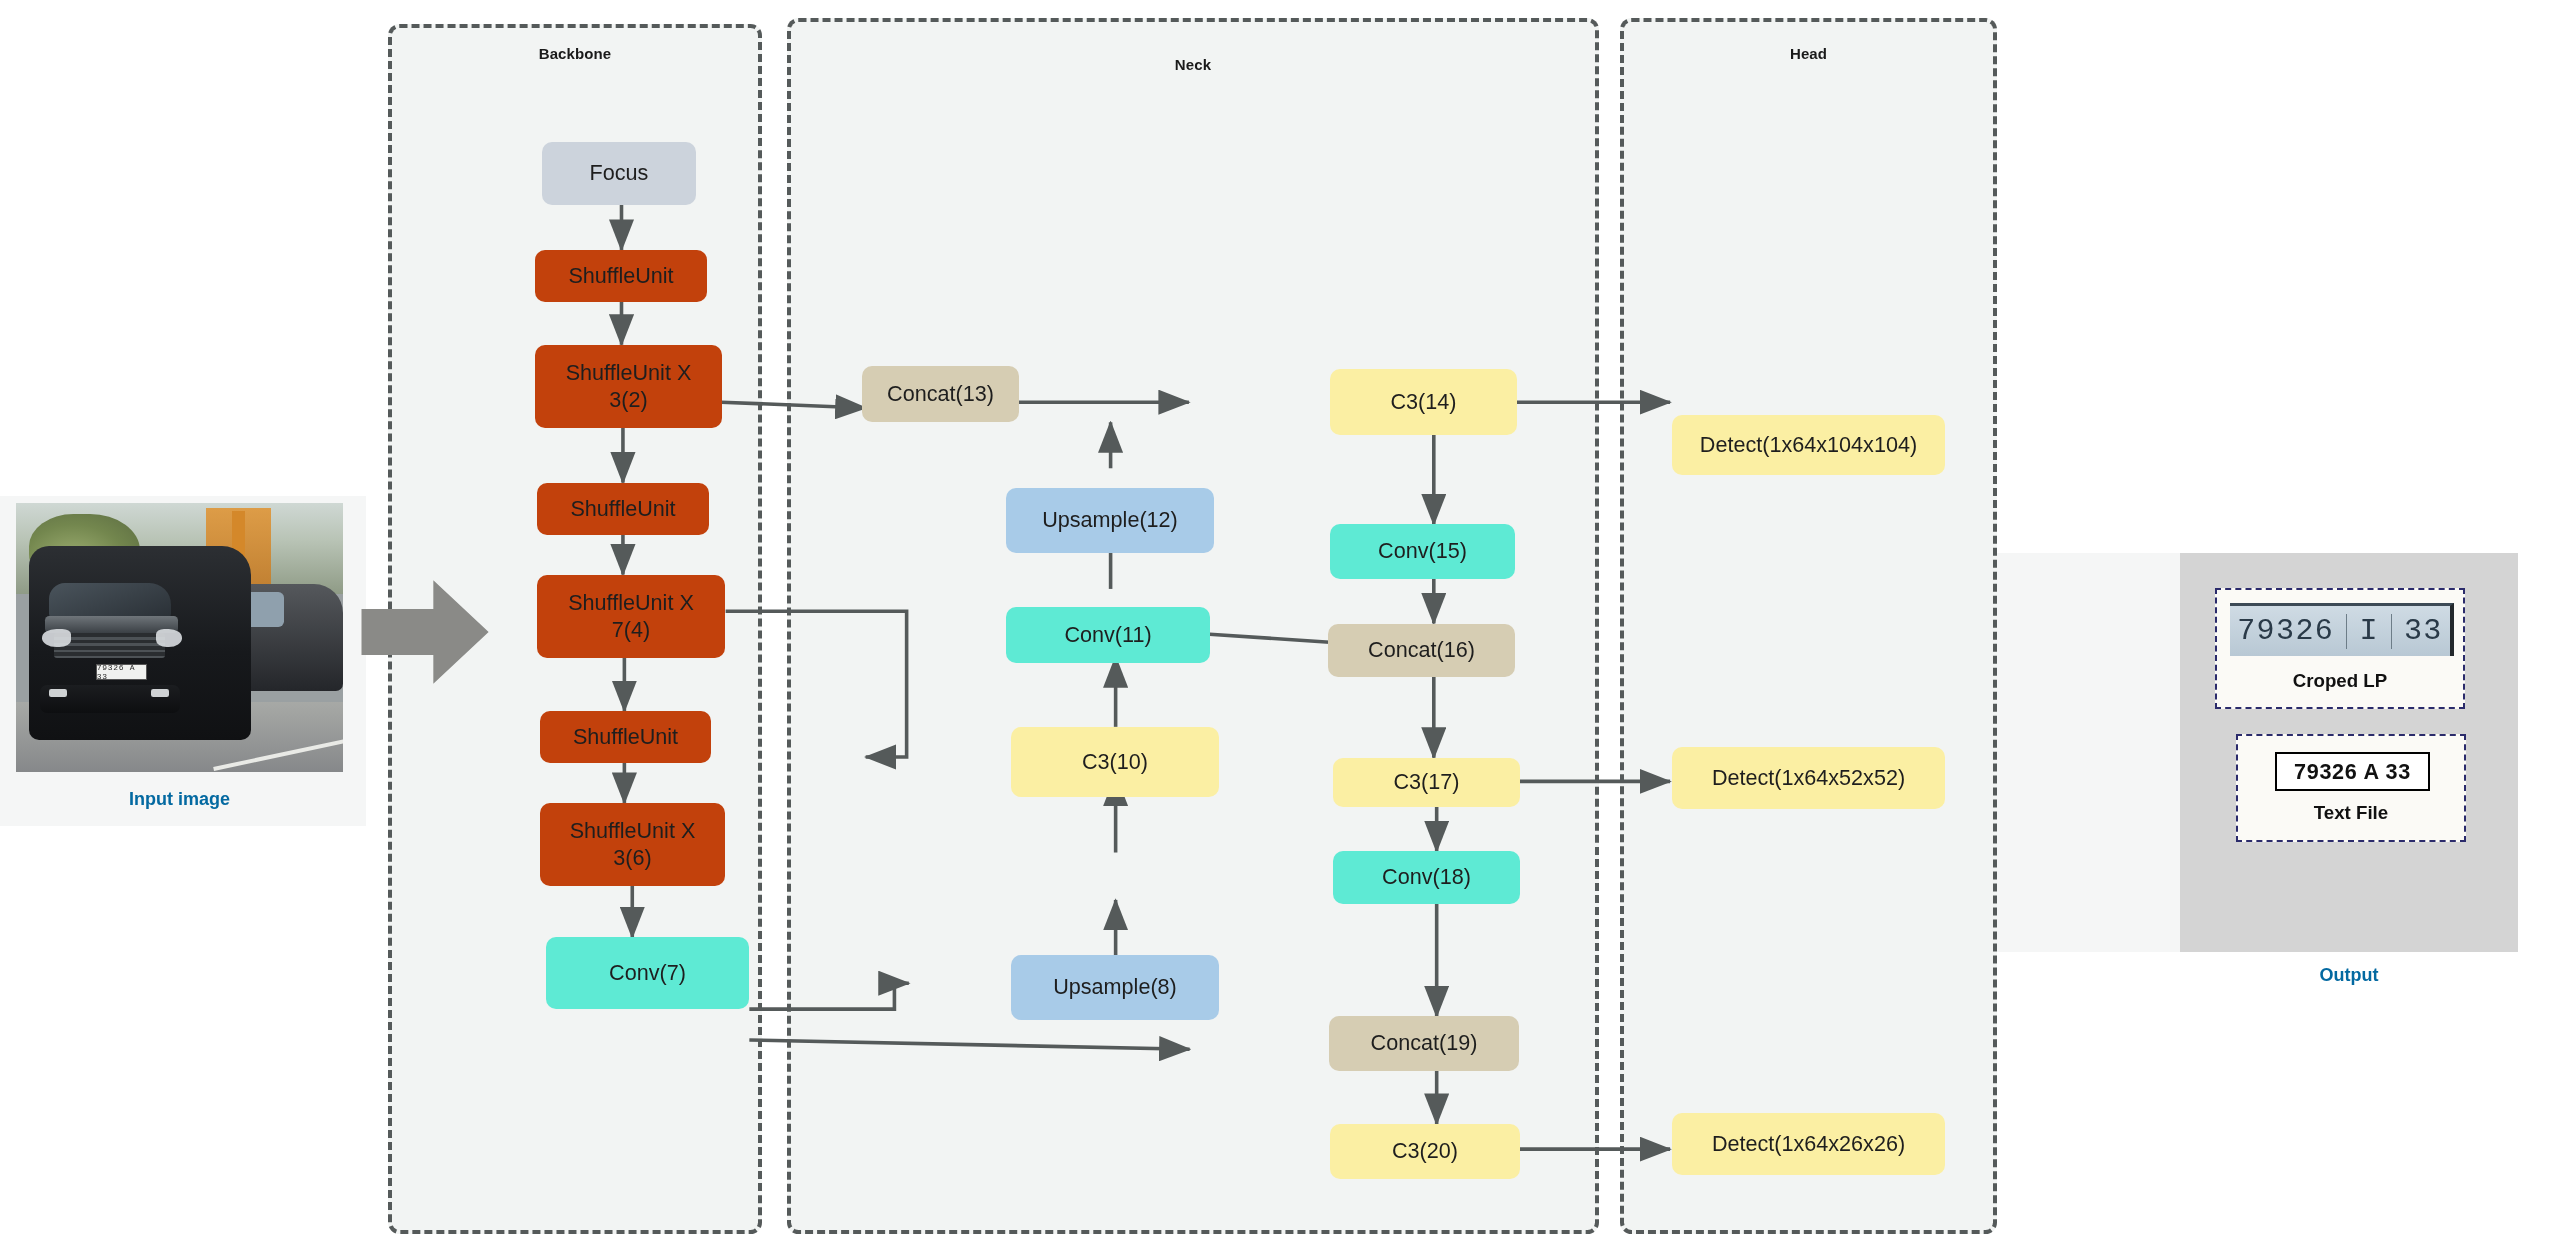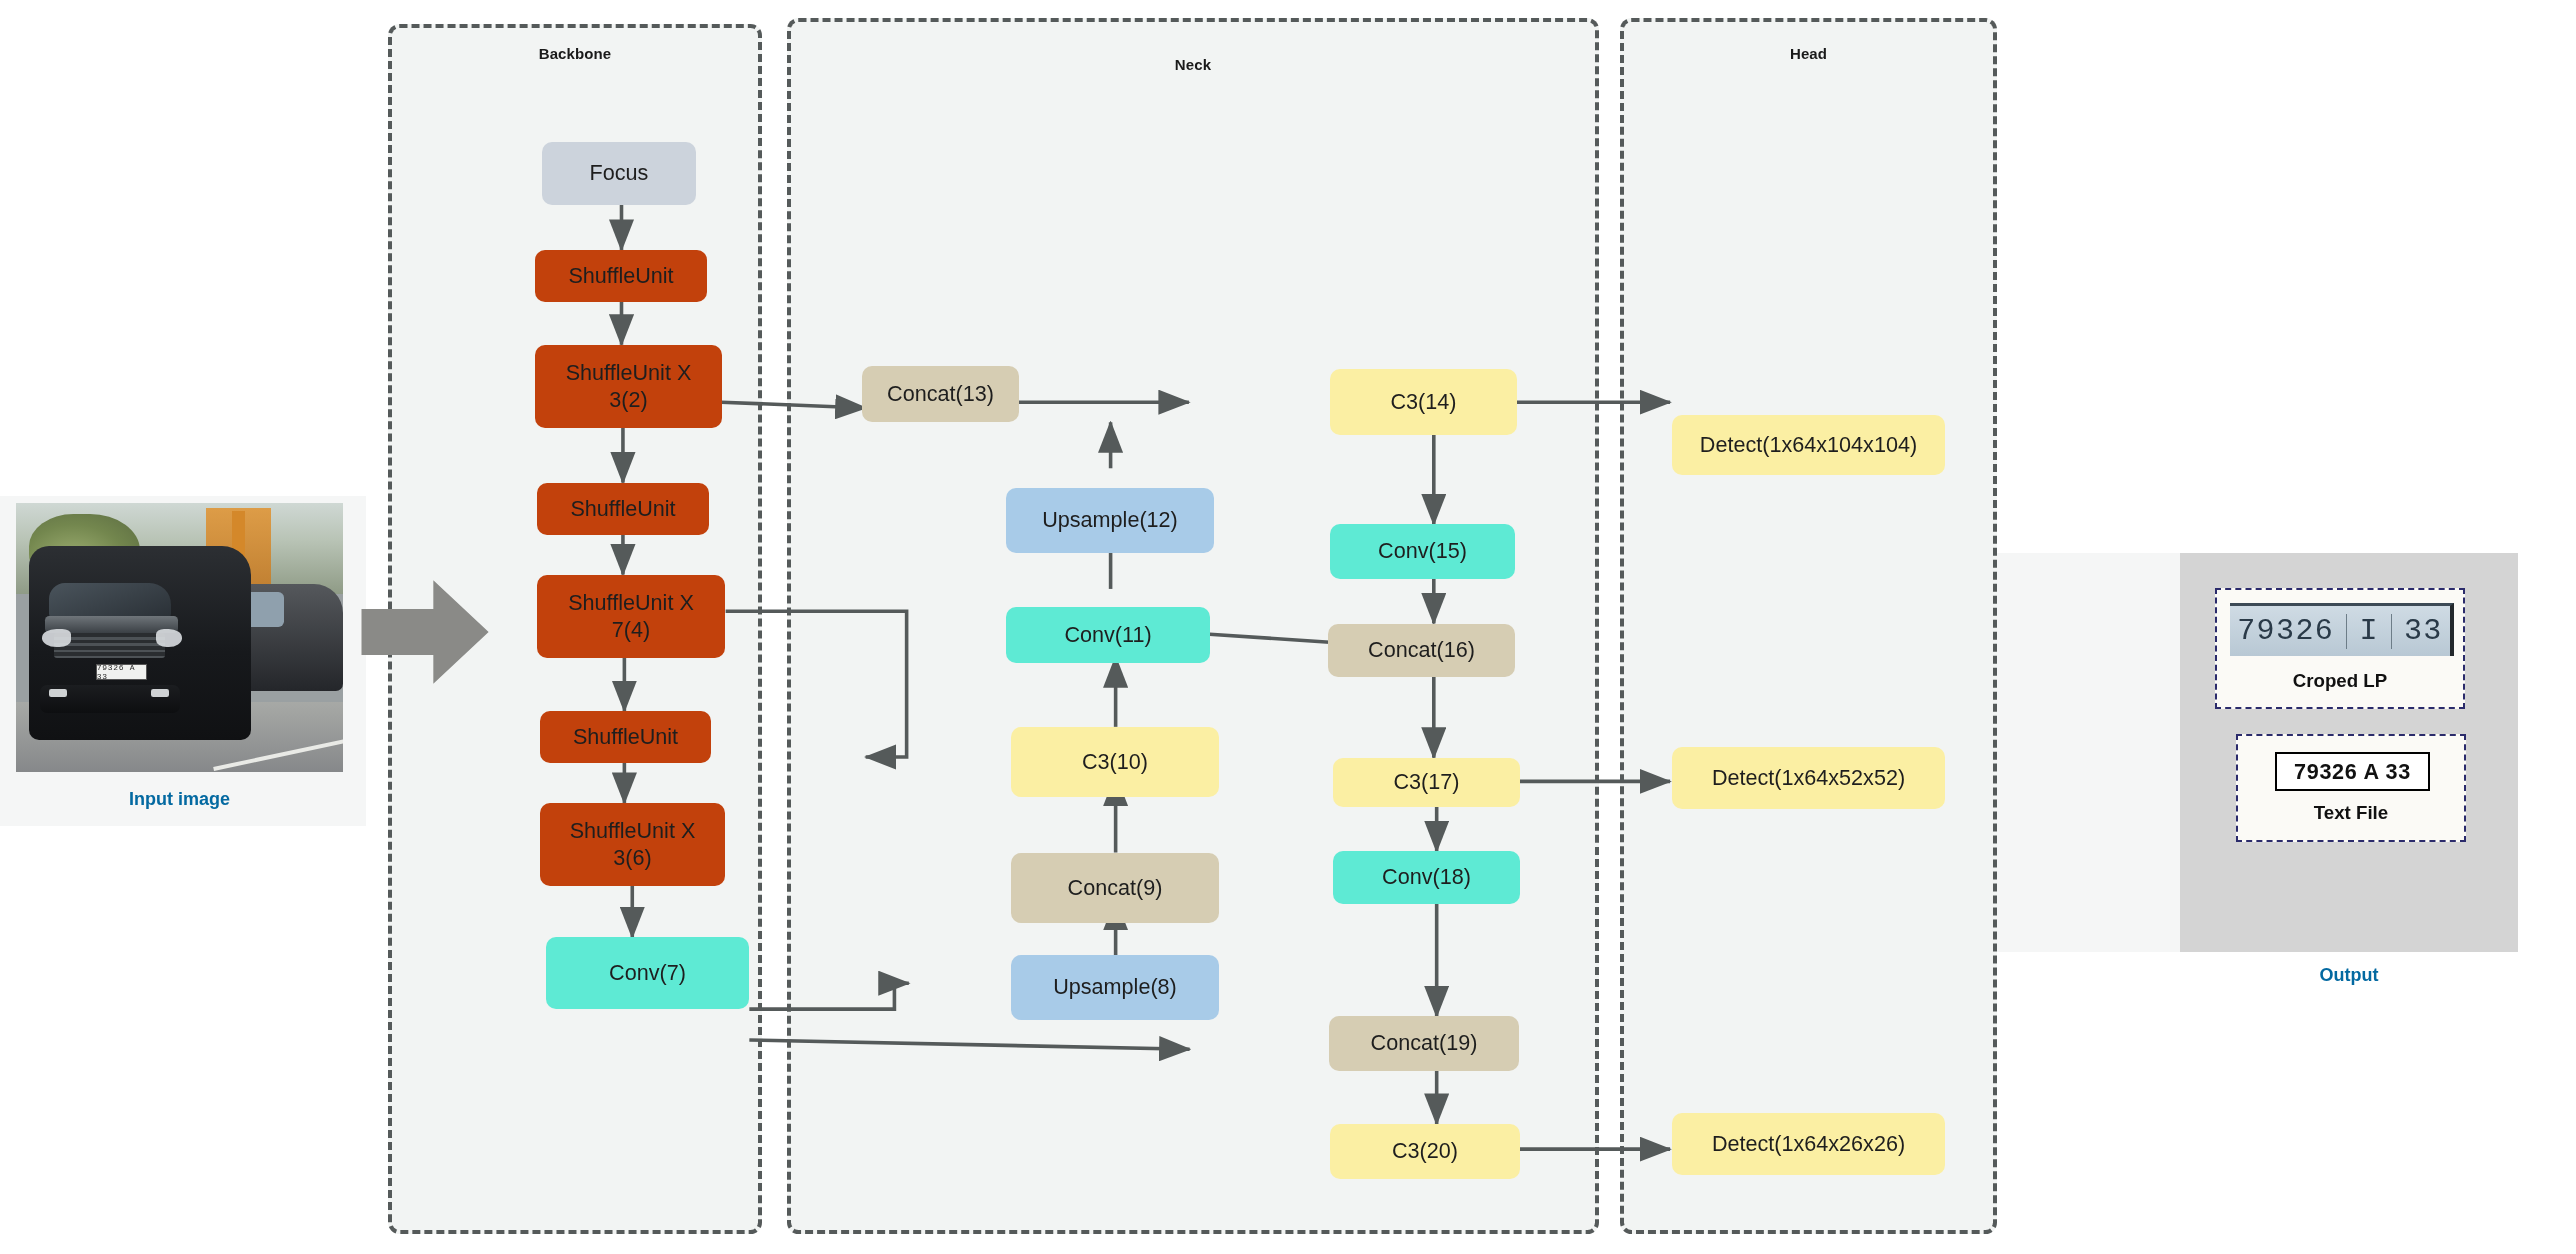--- a/index.html
+++ b/index.html
@@ -206,21 +206,20 @@
 3(2)</div>
   <div class="node n-shuffle" style="left:537px;top:483px;width:172px;height:52px;">ShuffleUnit</div>
   <div class="node n-shuffle" style="left:537px;top:575px;width:188px;height:83px;">ShuffleUnit X
 7(4)</div>
   <div class="node n-shuffle" style="left:540px;top:711px;width:171px;height:52px;">ShuffleUnit</div>
   <div class="node n-shuffle" style="left:540px;top:803px;width:185px;height:83px;">ShuffleUnit X
 3(6)</div>
   <div class="node n-conv" style="left:546px;top:937px;width:203px;height:72px;">Conv(7)</div>
 
   <div class="node n-ups" style="left:1011px;top:955px;width:208px;height:65px;">Upsample(8)</div>
-  <div class="node n-concat" style="left:1011px;top:853px;width:208px;height:70px;">Concat(9)</div>
   <div class="node n-c3" style="left:1011px;top:727px;width:208px;height:70px;">C3(10)</div>
   <div class="node n-conv" style="left:1006px;top:607px;width:204px;height:56px;">Conv(11)</div>
   <div class="node n-ups" style="left:1006px;top:488px;width:208px;height:65px;">Upsample(12)</div>
   <div class="node n-concat" style="left:862px;top:366px;width:157px;height:56px;">Concat(13)</div>
   <div class="node n-c3" style="left:1330px;top:369px;width:187px;height:66px;">C3(14)</div>
   <div class="node n-conv" style="left:1330px;top:524px;width:185px;height:55px;">Conv(15)</div>
   <div class="node n-concat" style="left:1328px;top:624px;width:187px;height:53px;">Concat(16)</div>
   <div class="node n-c3" style="left:1333px;top:758px;width:187px;height:49px;">C3(17)</div>
   <div class="node n-conv" style="left:1333px;top:851px;width:187px;height:53px;">Conv(18)</div>
   <div class="node n-concat" style="left:1329px;top:1016px;width:190px;height:55px;">Concat(19)</div>

